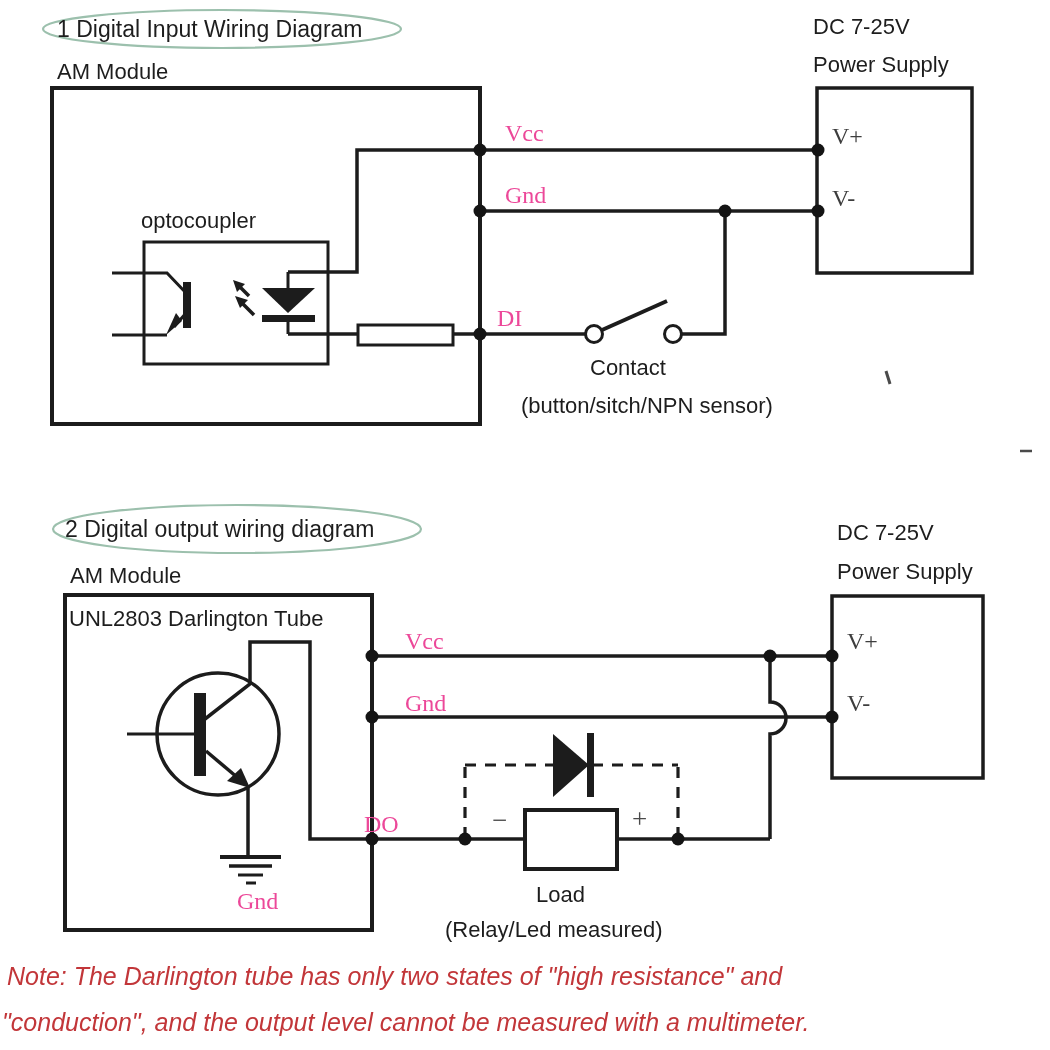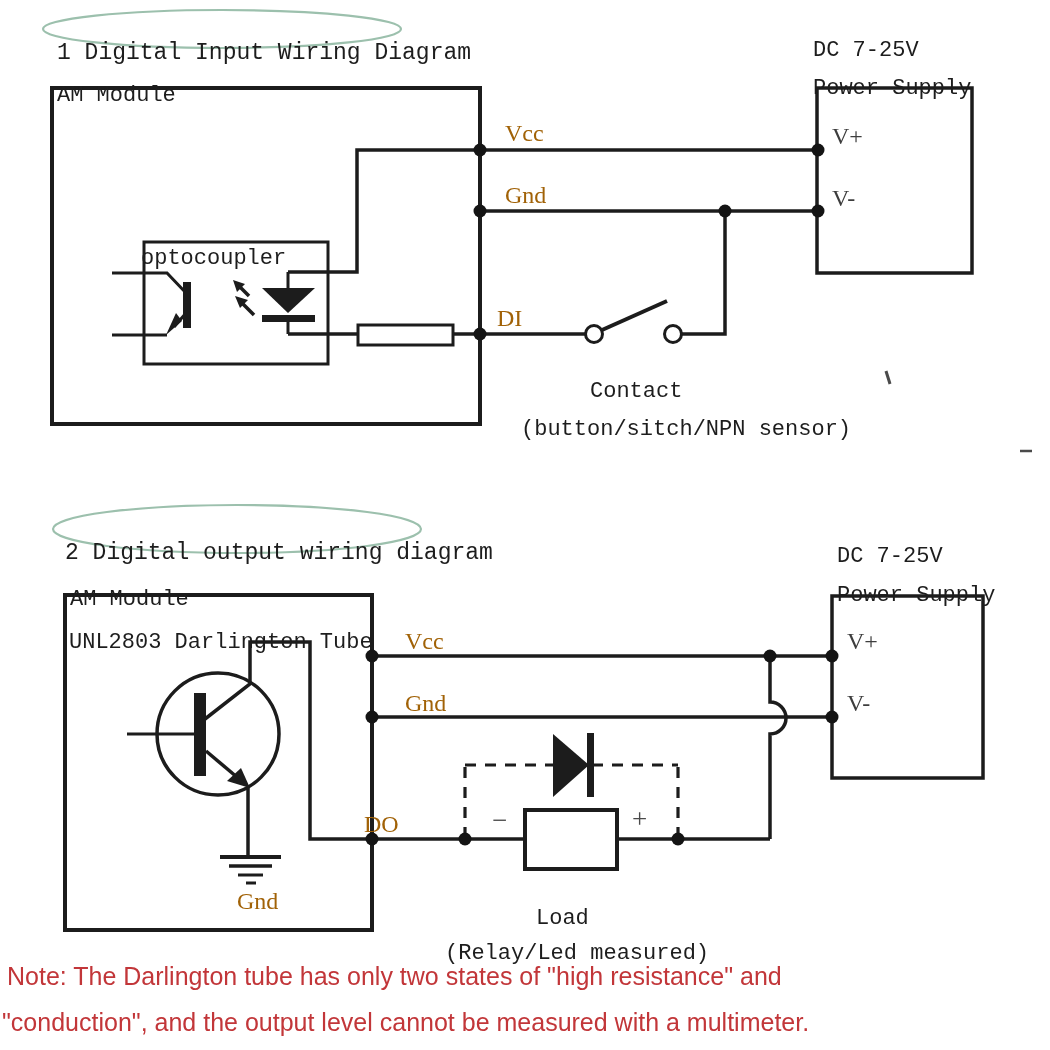--- a/index.html
+++ b/index.html
@@ -1,23 +1,23 @@
 <!DOCTYPE html>
 <html><head>
 <meta charset="utf-8">
 <style>
   html,body{margin:0;padding:0;background:#ffffff;}
   .stage{
     position:relative;width:1050px;height:1050px;background:#ffffff;
     font-family:"Liberation Sans","DejaVu Sans",sans-serif;overflow:hidden;
   }
   .lbl{position:absolute;white-space:nowrap;line-height:1.05;color:#1d1d1d;}
-  .sans{font-family:Liberation Mono, monospace;margin-top:24px;}
-  .serif{font-family:"Liberation Serif","DejaVu Serif",serif;color:#a16207;}
-  .note{color:#c23639;font-size:25px;}
+  .sans{font-family:Liberation Sans, sans-serif;}
+  .serif{font-family:"Liberation Serif","DejaVu Serif",serif;color:#ec4899;}
+  .note{color:#c23639;font-size:25px;font-style:italic;}
   svg{position:absolute;left:0;top:0;}
 </style>
 </head>
 <body>
 
 <div class="stage">
 
   <svg width="1050" height="1050" viewBox="0 0 1050 1050">
 
     <g stroke="#1c1c1c" fill="none">
@@ -135,21 +135,21 @@
     </g>
 
     <g stroke="#4a4a4a">
       <path d="M886 371 L890 384" stroke-width="3"></path>
       <path d="M1020 451 H1032" stroke-width="2.5"></path>
     </g>
   </svg>
 
   <div class="lbl sans" style="left:57px;top:17px;font-size:23px;">1 Digital Input Wiring Diagram</div>
   <div class="lbl sans" style="left:57px;top:60px;font-size:22px;">AM Module</div>
-  <div class="lbl sans" style="left:141px;top:223px;font-size:22px;">optocoupler</div>
+  <div class="lbl sans" style="left:141px;top:209px;font-size:22px;">optocoupler</div>
   <div class="lbl serif" style="left:505px;top:121px;font-size:24px;">Vcc</div>
   <div class="lbl serif" style="left:505px;top:183px;font-size:24px;">Gnd</div>
   <div class="lbl serif" style="left:497px;top:306px;font-size:24px;">DI</div>
   <div class="lbl sans" style="left:590px;top:356px;font-size:22px;text-align:right;">Contact</div>
   <div class="lbl sans" style="left:521px;top:394px;font-size:22px;">(button/sitch/NPN sensor)</div>
   <div class="lbl sans" style="left:813px;top:15px;font-size:22px;">DC 7-25V</div>
   <div class="lbl sans" style="left:813px;top:53px;font-size:22px;">Power Supply</div>
   <div class="lbl serif" style="left:832px;top:124px;font-size:24px;color:#3d3d3d;">V+</div>
   <div class="lbl serif" style="left:832px;top:186px;font-size:24px;color:#3d3d3d;">V-</div>
 

